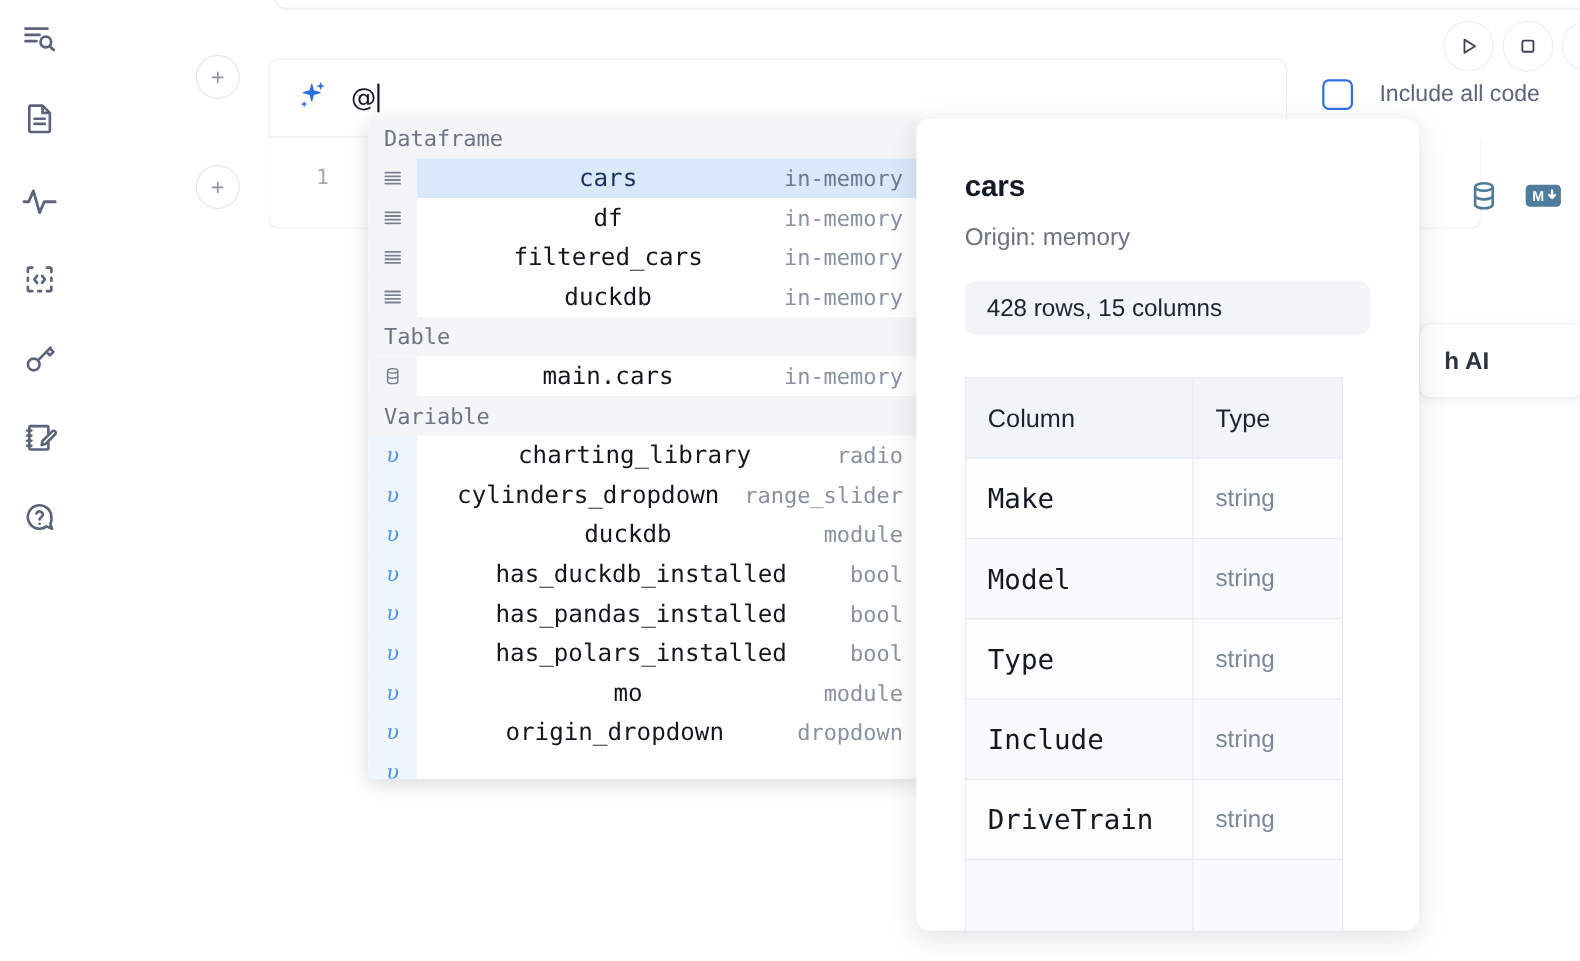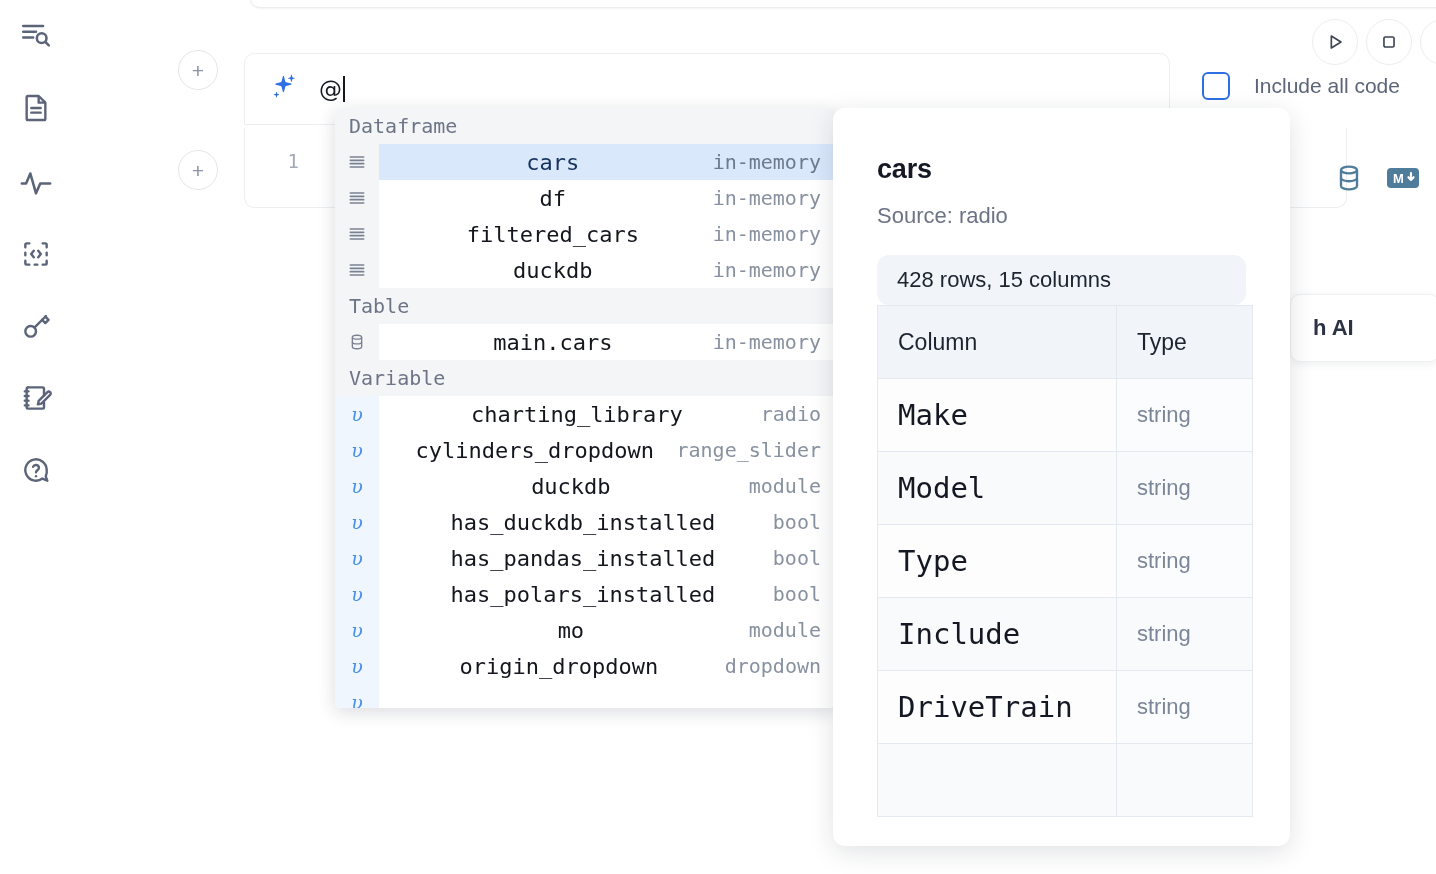--- a/index.html
+++ b/index.html
@@ -156,30 +156,30 @@
     box-shadow: 0 6px 26px rgba(25,32,52,.13);
     z-index: 25; overflow: hidden; padding: 46px 44px 0 44px;
   }
   .d-title { font-size: 27px; font-weight: 700; color: #141925; letter-spacing:-.2px;}
   .d-source { margin-top: 18px; font-size: 22px; color: #6b7384; }
   .d-shape {
     margin-top: 26px; height: 50px; background: #f1f4f8; border-radius: 12px;
     display: flex; align-items: center; padding-left: 20px;
     font-size: 22px; color: #1c2430;
   }
-  .d-table { width: 376px; border-collapse: collapse; }
+  .d-table { margin-top: 38px; width: 344px; border-collapse: collapse; }
   .d-table th, .d-table td {
     border: 1px solid #e4e9f0; padding: 0 20px; height: 73px; text-align: left;
   }
   .d-table th {
     background: #f1f4f8; font-weight: 400; font-size: 23px; color: #1c2430;
   }
   .d-table th.c2, .d-table td.c2 { width: 136px; }
   .d-table td.col {
-    font-family: "DejaVu Sans Mono", monospace; font-size: 29px; color: #131823;
+    font-family: "DejaVu Sans Mono", monospace; font-size: 25px; color: #131823;
     background: #fdfdfe;
   }
   .d-table td.typ { font-size: 22px; color: #7b8698; background: #fbfcfd; }
   .d-table tr:nth-child(even) td { background: #f9fafc; }
   .d-table tr:nth-child(even) td.typ { background: #f9fafc; }
 </style>
 </head>
 <body>
 
 <div class="root">
@@ -406,21 +406,21 @@
       </div>
       <div class="ac-row var">
         <div class="gutter">υ</div>
         <div class="nm"></div>
         <div class="ty"></div>
       </div>
     </div>
 
   <div class="detail">
     <div class="d-title">cars</div>
-    <div class="d-source">Source: radio</div>
+    <div class="d-source">Origin: memory</div>
     <div class="d-shape">428 rows, 15 columns</div>
     <table class="d-table">
       <thead>
           <tr id="d-head">
             <th>Column</th>
             <th class="c2">Type</th>
           </tr>
         </thead>
       <tbody id="d-body">
           <tr>

